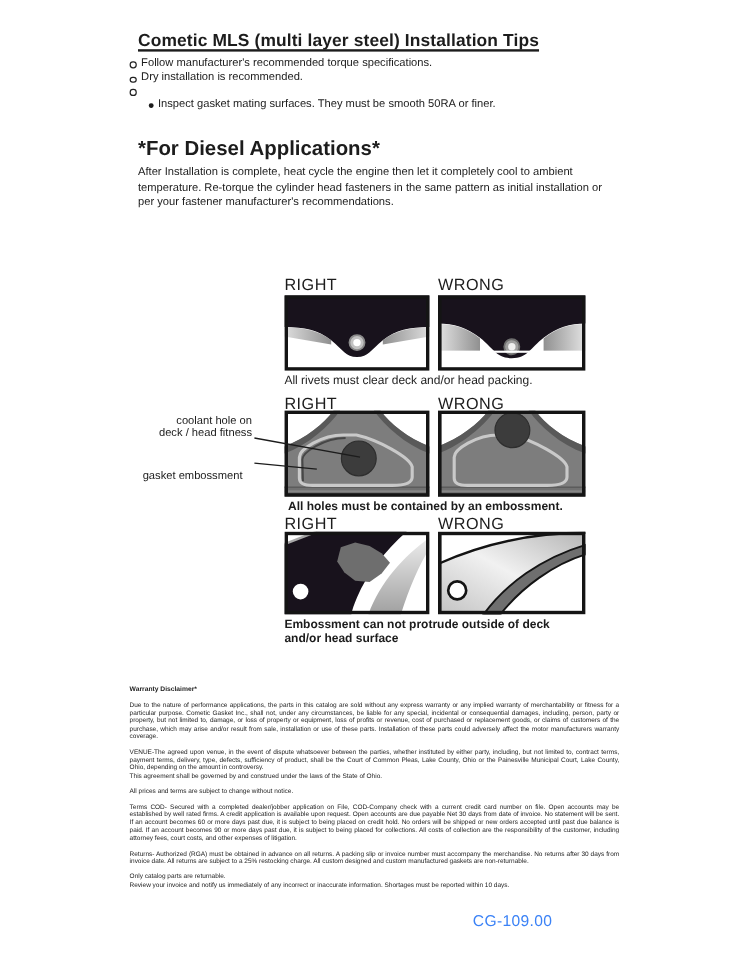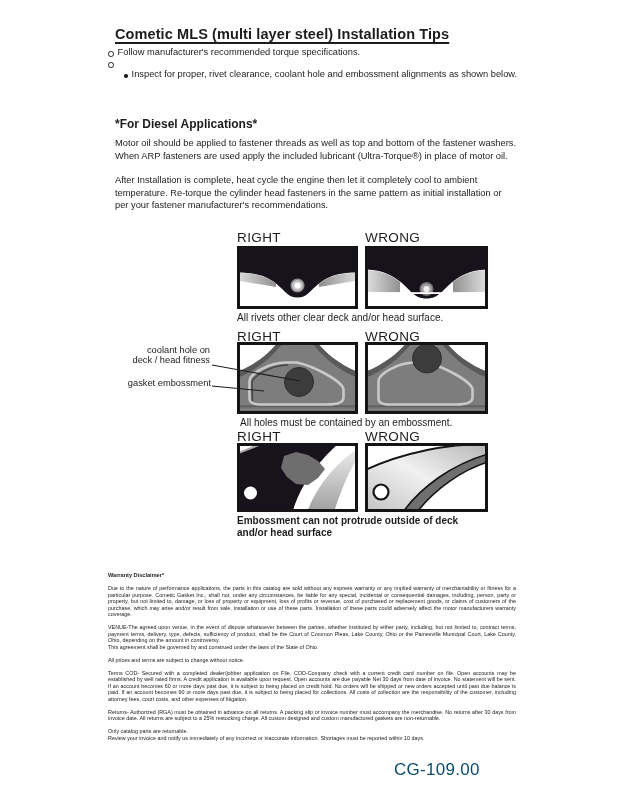--- a/index.html
+++ b/index.html
@@ -10,56 +10,59 @@
   .abs{position:absolute;}
   .title{
     font-size:14.5px;font-weight:bold;letter-spacing:.1px;
     text-decoration:underline;text-decoration-thickness:1.6px;text-underline-offset:2.5px;
   }
   .body-text{font-size:9.3px;line-height:12.4px;}
   .bullet-row{display:flex;align-items:center;}
   .b1marker{width:3.6px;height:3.6px;border:1px solid #222;border-radius:50%;margin:3.6px 4px 0 0;flex:none;background:#fff;}
   .b2marker{width:3.6px;height:3.6px;background:#1c1c1c;border-radius:50%;margin:4px 4px 0 0;flex:none;}
   .sub{margin-left:16px;}
-  .diesel-heading{font-size:12px;font-weight:bold;margin:0 0 7px 0;}
+  .diesel-heading{font-size:17px;font-weight:bold;margin:0 0 7px 0;}
   .dpara{margin:0 0 12px 0;}
   .rw-label{font-size:13.5px;letter-spacing:.4px;text-align:left;font-weight:500;}
   .caption{font-size:10px;line-height:11.5px;}
   .callout{font-size:9.3px;line-height:10.2px;text-align:right;}
   .legal{font-size:5.4px;line-height:6.5px;text-align:justify;color:#222;}
   .legal p{margin:0 0 6.5px 0;}
   .legal p.tight{margin-bottom:0;}
   .legal-heading{font-size:5.6px;font-weight:bold;margin:0 0 7.5px 0;text-align:left;}
-  .footer-code{font-size:17px;color:#0c4a6e;letter-spacing:.3px;}
+  .footer-code{font-size:13px;color:#3b82f6;letter-spacing:.3px;}
   svg{display:block;}
 </style>
 </head>
 <body>
 
 <div class="page">
 
   <div class="abs title" style="left:115px;top:26px;">Cometic MLS (multi layer steel) Installation Tips</div>
 
   <div class="abs body-text" style="left:108px;top:46px;width:410px;">
     <div class="bullet-row">
       <span class="b1marker"></span>
       <span>Follow manufacturer's recommended torque specifications.</span>
     </div>
     <div class="bullet-row">
       <span class="b1marker"></span>
+      <span>Dry installation is recommended.</span>
+    </div>
+    <div class="bullet-row">
+      <span class="b1marker"></span>
     </div>
     <div class="bullet-row sub">
       <span class="b2marker"></span>
-      <span>Inspect for proper, rivet clearance, coolant hole and embossment alignments as shown below.</span>
+      <span>Inspect gasket mating surfaces.  They must be smooth 50RA or finer.</span>
     </div>
   </div>
 
   <div class="abs body-text" style="left:115px;top:118px;width:402px;">
     <div class="diesel-heading">*For Diesel Applications*</div>
-    <p class="dpara">Motor oil should be applied to fastener threads as well as top and bottom of the fastener washers. When ARP fasteners are used apply the included lubricant (Ultra-Torque®) in place of motor oil.</p>
     <p class="dpara">After Installation is complete, heat cycle the engine then let it completely cool to ambient temperature. Re-torque the cylinder head fasteners in the same pattern as initial installation or per your fastener manufacturer's recommendations.</p>
   </div>
 
   <div class="abs rw-label" style="left:237px;top:230px;width:121px;">RIGHT</div>
   <div class="abs rw-label" style="left:365px;top:230px;width:123px;">WRONG</div>
 
   <svg class="abs" style="left:237px;top:246px;" width="121" height="63" viewBox="0 0 121 63">
     <defs>
       <linearGradient id="g1a" x1="0" y1="0" x2="1" y2="0">
           <stop offset="0" stop-color="#dedede"></stop>
@@ -93,30 +96,30 @@
     <rect width="123" height="63" fill="#ffffff"></rect>
     <path d="M0 0 H123 V23.5 C110 23.5 99 27 88 35.5 C77 44 74.5 52.5 61.5 52.5 C48.5 52.5 46 44 35 35.5 C24 27 13 23.5 0 23.5 Z" fill="#18121c"></path>
     <path d="M0 24 C13 24 24 27.5 35 36 L35 46.5 L0 46.5 Z" fill="url(#g2a)"></path>
     <path d="M123 24 C110 24 99 27.5 88 36 L88 46.5 L123 46.5 Z" fill="url(#g2b)"></path>
     <circle cx="61.5" cy="43" r="6.3" fill="#9f9f9f" stroke="#6f6f6f" stroke-width="1.5"></circle>
     <circle cx="61.5" cy="43" r="3.1" fill="#efefef"></circle>
     <rect x="0" y="46.2" width="123" height="1.8" fill="#ffffff"></rect>
     <rect x="1.5" y="1.5" width="120" height="60" fill="none" stroke="#141414" stroke-width="3"></rect>
   </svg>
 
-  <div class="abs caption" style="left:237px;top:312px;width:300px;">All rivets other clear deck and/or head surface.</div>
+  <div class="abs caption" style="left:237px;top:312px;width:300px;">All rivets must clear deck and/or head packing.</div>
 
   <div class="abs rw-label" style="left:237px;top:329px;width:121px;">RIGHT</div>
   <div class="abs rw-label" style="left:365px;top:329px;width:123px;">WRONG</div>
 
   <div class="abs callout" style="left:110px;top:345px;width:100px;">
     <div>coolant hole on</div>
     <div>deck / head fitness</div>
   </div>
-  <div class="abs callout" style="left:110px;top:378px;width:101px;">gasket embossment</div>
+  <div class="abs callout" style="left:110px;top:391px;width:101px;text-align:center;">gasket embossment</div>
 
   <svg class="abs" style="left:237px;top:342px;" width="121" height="72" viewBox="0 0 121 72">
     <rect width="121" height="72" fill="#7d7d7d"></rect>
     <rect y="63.5" width="121" height="8.5" fill="#717171"></rect>
     <rect y="63.5" width="121" height="1" fill="#575757"></rect>
     <rect y="66.8" width="121" height="1" fill="#8e8e8e"></rect>
     <path d="M0 0 L41 0 C33 11 18 23 0 30 Z" fill="#ffffff"></path>
     <path d="M80 0 L121 0 V30 C103 23 88 11 80 0 Z" fill="#ffffff"></path>
     <path d="M41 0 C33 11 18 23 0 30 L0 36 C21 28 37 13 46.5 0 Z" fill="#595959"></path>
     <path d="M80 0 C88 11 103 23 121 30 L121 36 C100 28 84 13 74.5 0 Z" fill="#595959"></path>
@@ -138,21 +141,21 @@
     <path d="M13.5 56.5 L13.5 39 C13.5 32.5 32 20.5 50 20.5 L61 20.5 C79 24.5 105.5 39 107.5 47 L107.5 55.5 C107.5 60.5 100 62.5 91 62.5 L24.5 62.5 C17.5 62.5 13.5 61 13.5 56.5 Z" fill="none" stroke="#c9c9c9" stroke-width="2.6"></path>
     <circle cx="62" cy="16.5" r="14.5" fill="#3c3c3c" stroke="#2e2e2e" stroke-width="1"></circle>
     <rect x="1.5" y="1.5" width="120" height="69" fill="none" stroke="#141414" stroke-width="3"></rect>
   </svg>
 
   <svg class="abs" style="left:108px;top:340px;" width="200" height="60" viewBox="0 0 200 60">
     <line x1="104" y1="25" x2="192" y2="41" stroke="#1c1c1c" stroke-width="1.1"></line>
     <line x1="104" y1="46" x2="156" y2="51" stroke="#1c1c1c" stroke-width="1.1"></line>
   </svg>
 
-  <div class="abs caption" style="left:240px;top:417px;width:300px;">All holes must be contained by an embossment.</div>
+  <div class="abs caption" style="left:240px;top:417px;width:300px;font-weight:bold;">All holes must be contained by an embossment.</div>
 
   <div class="abs rw-label" style="left:237px;top:429px;width:121px;">RIGHT</div>
   <div class="abs rw-label" style="left:365px;top:429px;width:123px;">WRONG</div>
 
   <svg class="abs" style="left:237px;top:443px;" width="121" height="69" viewBox="0 0 121 69">
     <defs>
       <linearGradient id="g5" x1="0" y1="0" x2="0" y2="1">
           <stop offset="0" stop-color="#ededed"></stop>
           <stop offset="1" stop-color="#a0a0a0"></stop>
         </linearGradient>

